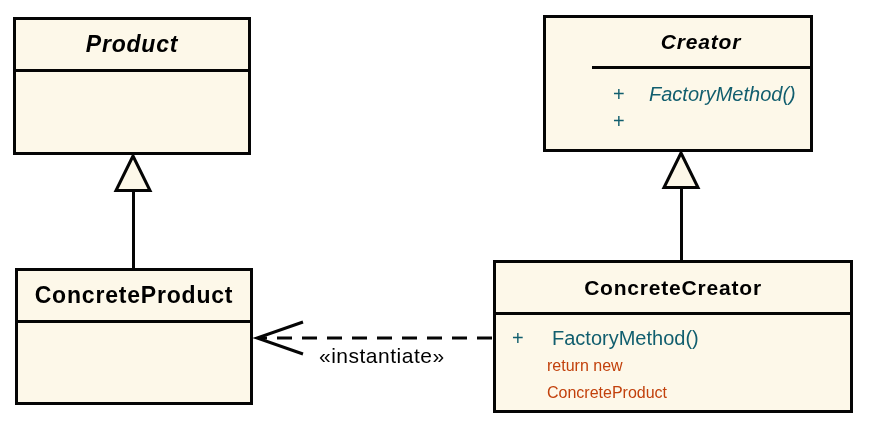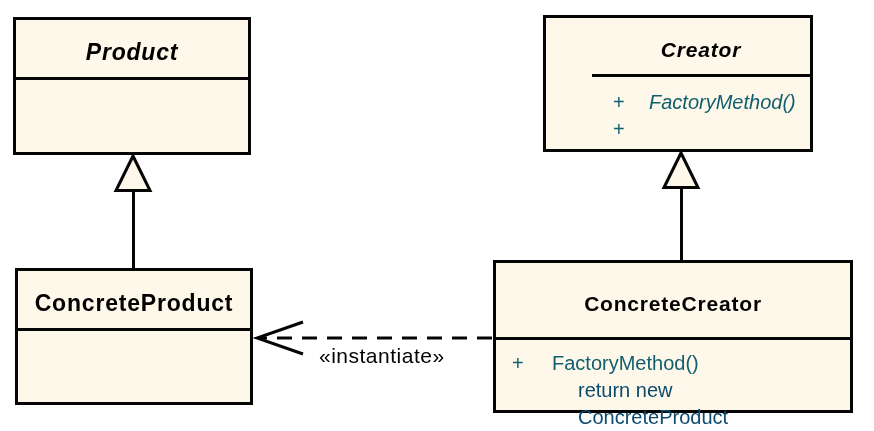--- a/index.html
+++ b/index.html
@@ -27,59 +27,58 @@
     z-index: 2;
   }
   .classbox .title {
     display: flex;
     align-items: center;
     justify-content: center;
     border-bottom: 3px solid #050505;
     font-weight: bold;
     color: #000000;
     letter-spacing: 0.8px;
-    margin-top: 8px;
   }
   .italic { font-style: italic; }
 
   
   #box-product { left: 13px; top: 17px; width: 238px; height: 138px; }
   #box-product .title { height: 52px; font-size: 23px; }
 
   
   #box-creator { left: 543px; top: 15px; width: 270px; height: 137px; padding-left: 46px; }
   #box-creator .title { height: 51px; font-size: 21px; }
   #box-creator .body { padding-top: 12px; }
 
   
   #box-concrete-product { left: 15px; top: 268px; width: 238px; height: 137px; }
   #box-concrete-product .title { height: 52px; font-size: 23px; }
 
   
   #box-concrete-creator { left: 493px; top: 260px; width: 360px; height: 153px; }
-  #box-concrete-creator .title { height: 69px; font-size: 21px; }
+  #box-concrete-creator .title { height: 52px; font-size: 21px; }
   #box-concrete-creator .body { padding-top: 10px; }
 
   .mrow {
     display: flex;
     font-size: 20px;
     line-height: 27px;
     color: #115e6e;
     white-space: nowrap;
   }
   #box-creator .mrow { padding-left: 21px; }
   #box-concrete-creator .mrow { padding-left: 16px; }
   .plus { width: 36px; flex: 0 0 auto; }
   #box-concrete-creator .plus { width: 40px; }
 
   .code-note {
-    font-size: 20px;
+    font-size: 16px;
     line-height: 27px;
-    color: #0c4a6e;
-    padding-left: 82px;
+    color: #c2410c;
+    padding-left: 51px;
     white-space: nowrap;
   }
 
   .edge-label {
     position: absolute;
     left: 287px; top: 344px;
     font-size: 21px;
     letter-spacing: 0.5px;
     color: #000000;
     z-index: 2;

